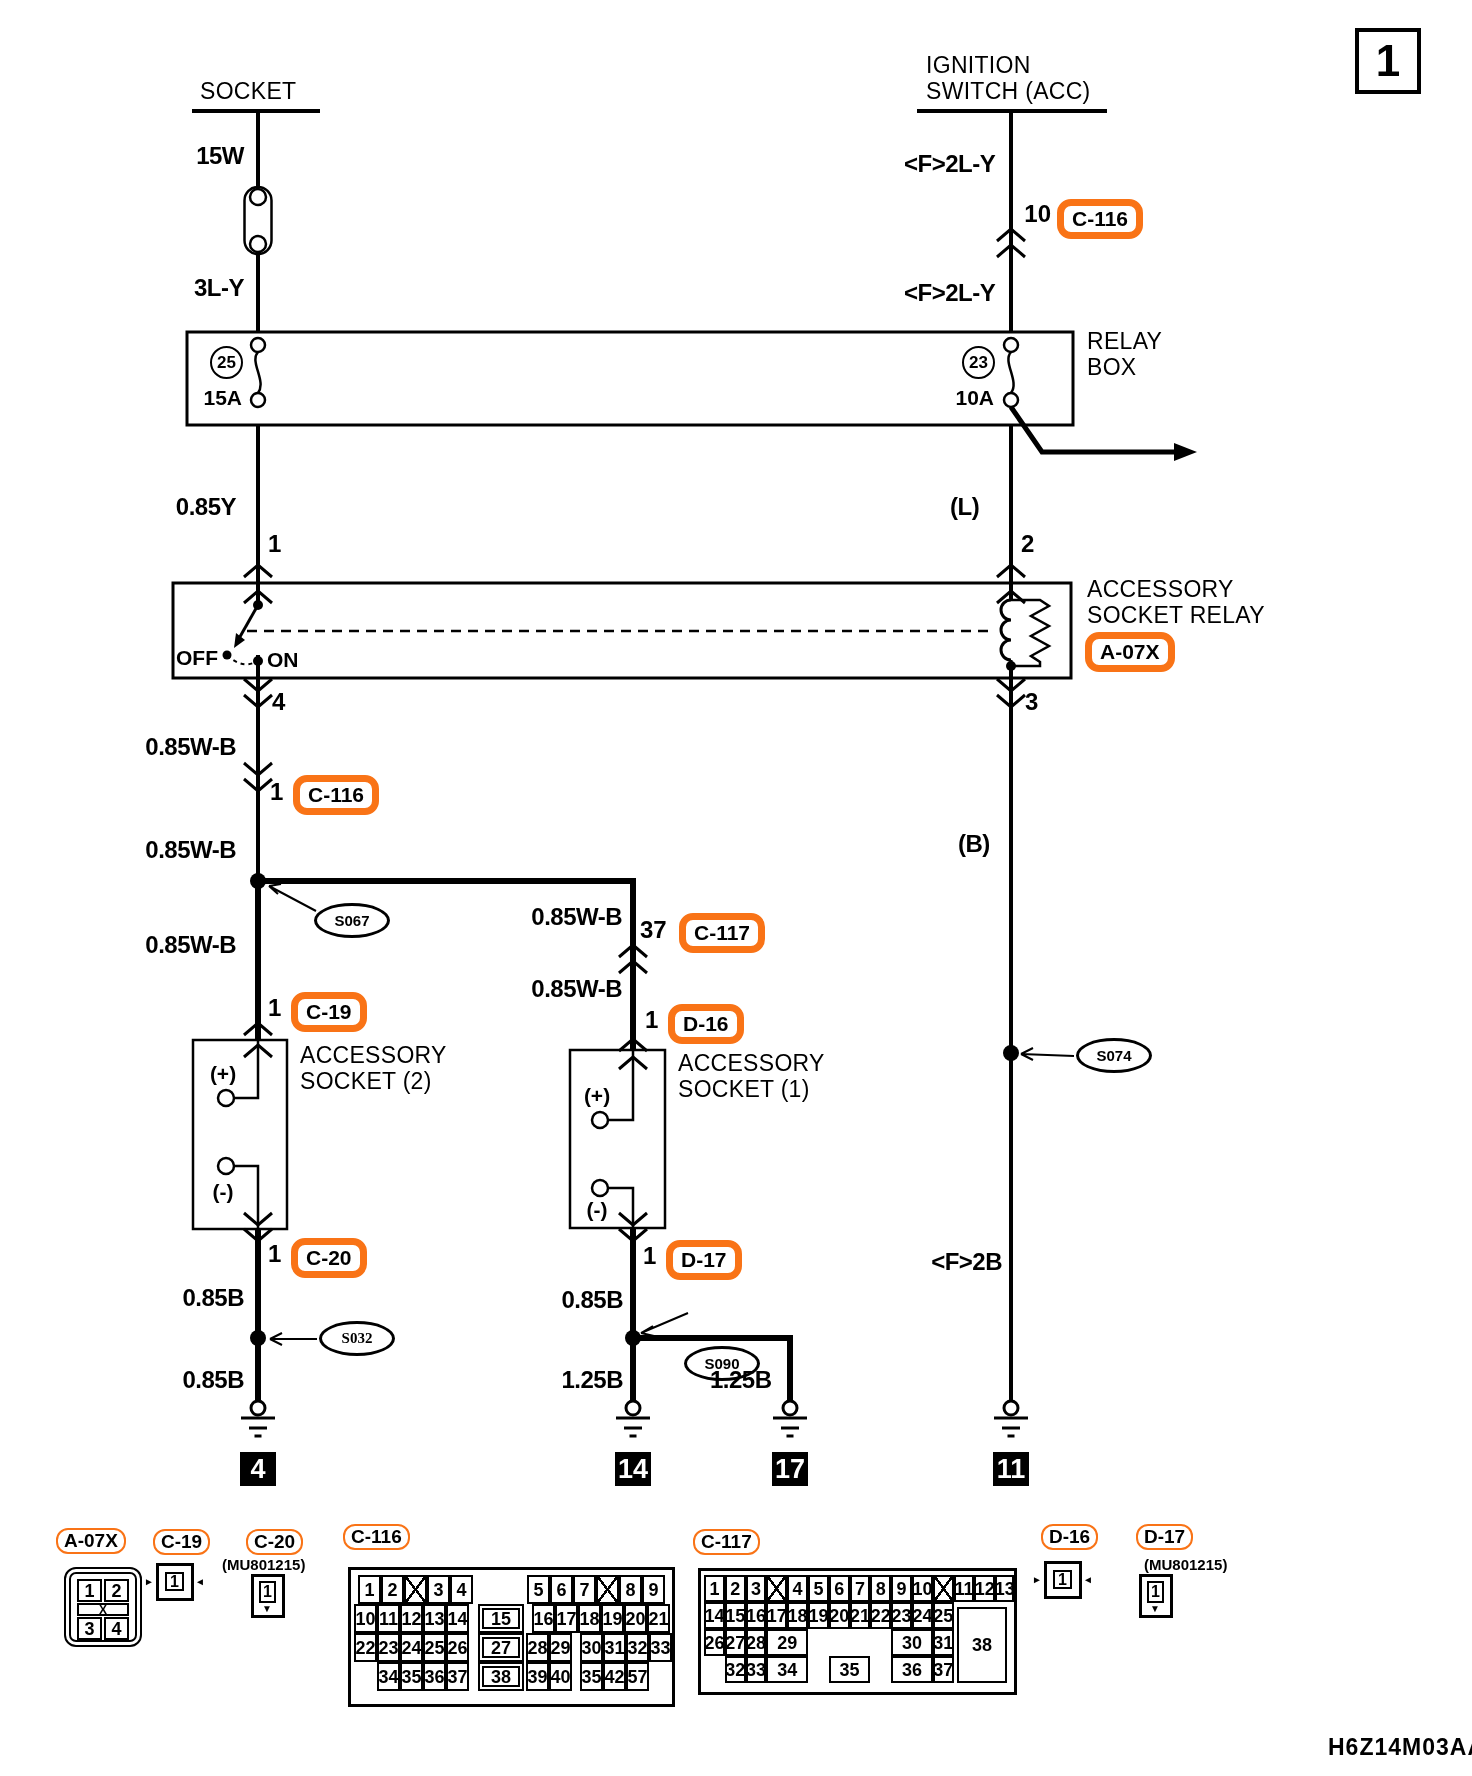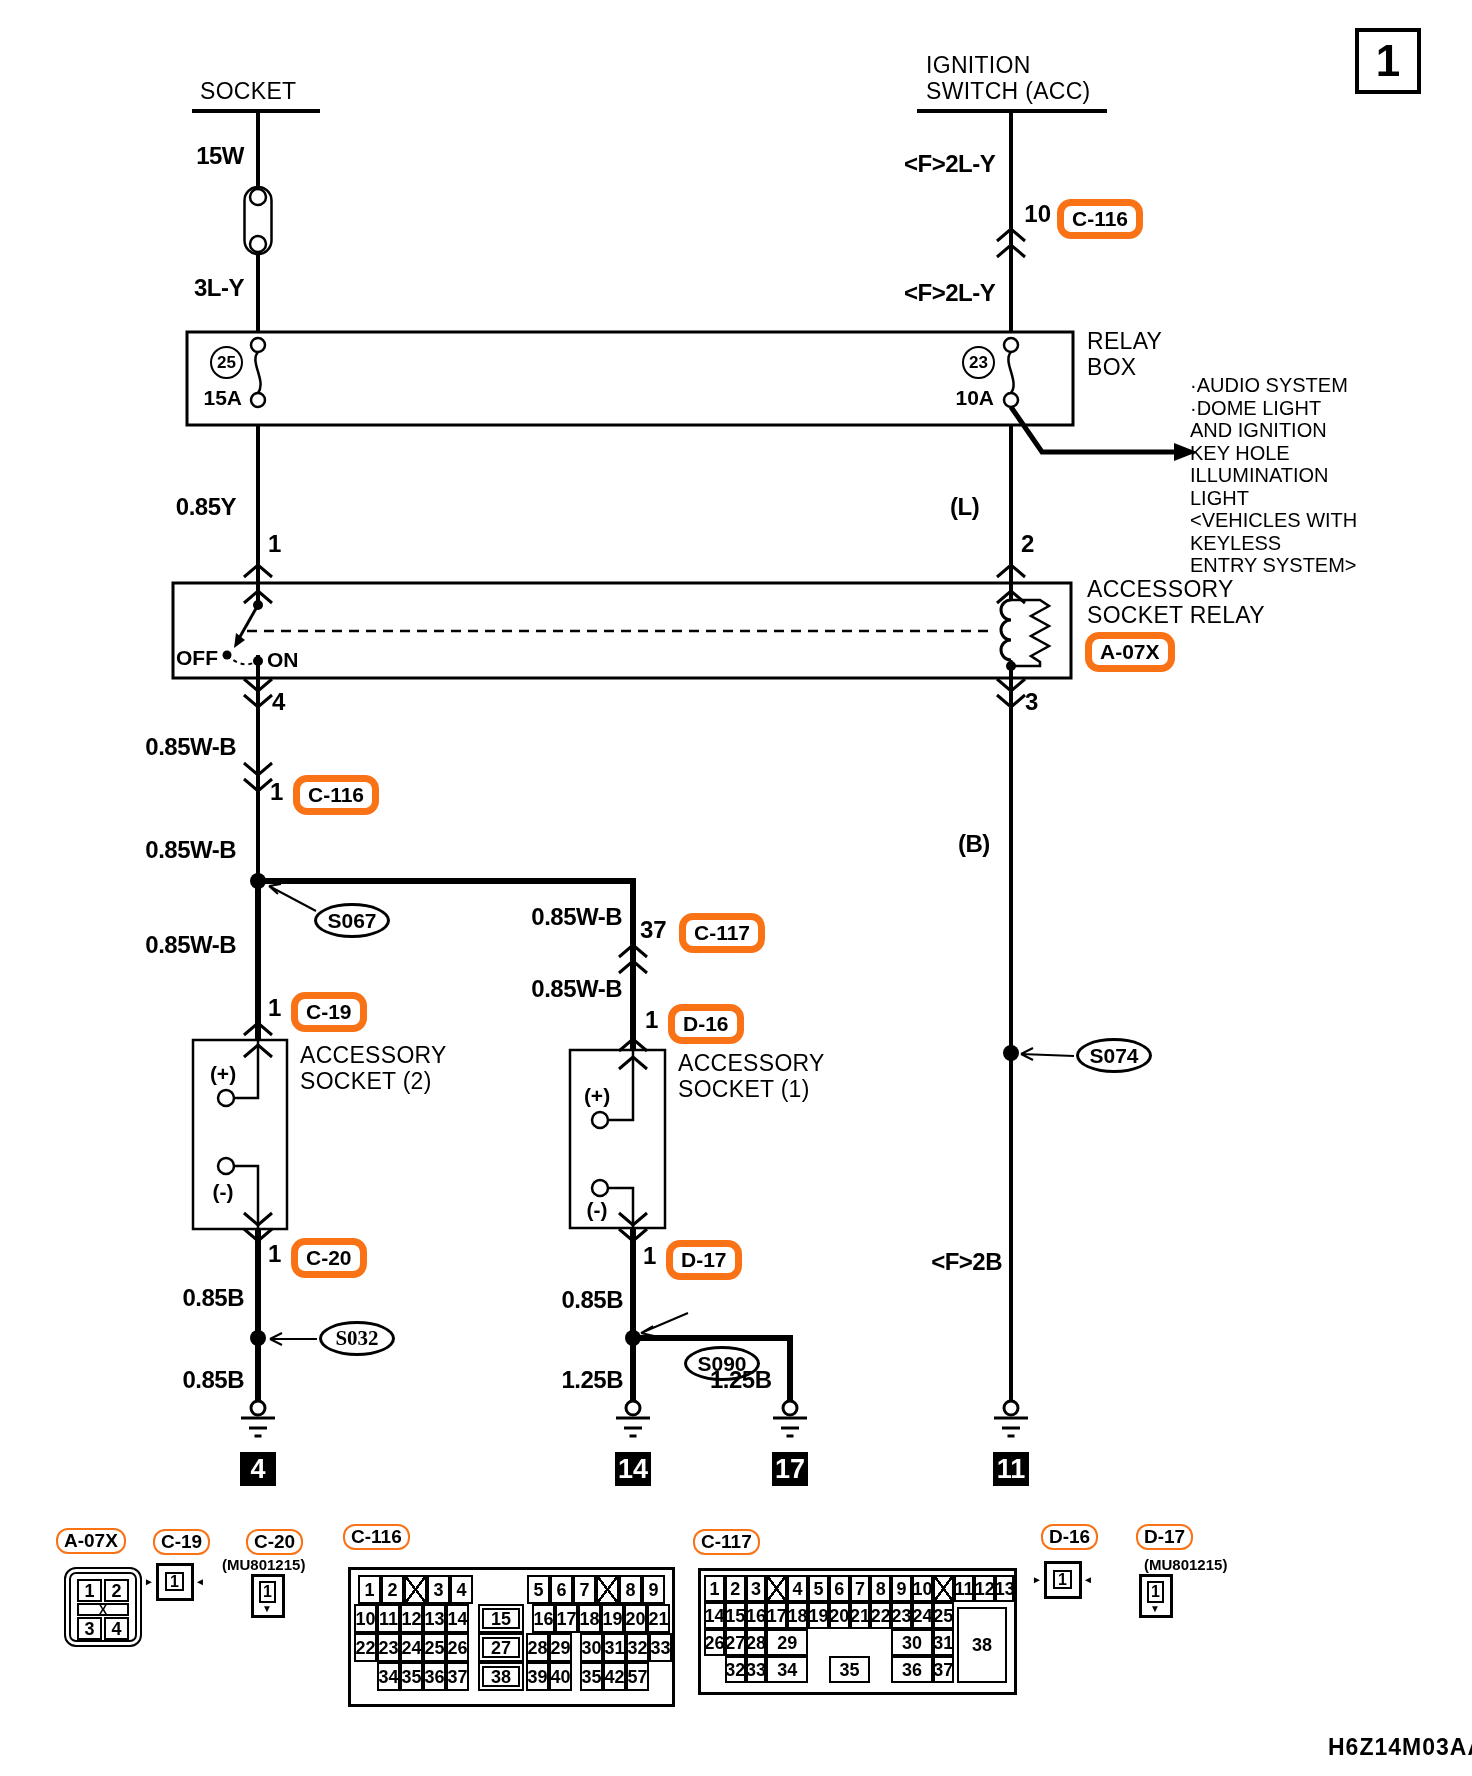--- a/index.html
+++ b/index.html
@@ -13,21 +13,21 @@
   .pin{font-size:24px;font-weight:bold;}
   .pm{font-size:21px;font-weight:bold;}
   .ra{text-align:right;}
   .ctr{text-align:center;}
   .tag{border:7px solid #f97316;border-radius:14px;font-size:21px;font-weight:bold;
        padding:0 8px;line-height:26px;background:#fff;}
   .tag-sm{font-size:19px;line-height:22px;border-radius:12px;padding:0 6px;border-width:2.5px;}
   .circ{border:2.5px solid #000;border-radius:50%;width:33px;height:33px;display:flex;
         align-items:center;justify-content:center;font-size:17px;font-weight:bold;box-sizing:border-box;}
   .splice{border:3px solid #000;border-radius:50%;width:76px;height:35px;display:flex;
-        align-items:center;justify-content:center;font-size:21px;font-weight:bold;background:#fff;box-sizing:border-box;}
+        align-items:center;justify-content:center;font-size:15px;font-weight:bold;background:#fff;box-sizing:border-box;}
   .gbox{background:#000;color:#fff;width:36px;height:34px;display:flex;align-items:center;
         justify-content:center;font-size:27px;font-weight:bold;}
   .sheet{border:4px solid #000;width:66px;height:66px;display:flex;align-items:center;
         justify-content:center;font-size:44px;font-weight:bold;box-sizing:border-box;}
   .note{font-size:20px;line-height:22.5px;}
   .mu{font-size:15px;font-weight:bold;}
   .code{font-size:23px;font-weight:bold;letter-spacing:1px;}
   .pinout{position:absolute;border:3px solid #000;background:#fff;box-sizing:border-box;}
   .pinout-rounded{border:7px double #000;border-radius:12px;}
   .cell{position:absolute;border:2px solid #000;display:flex;align-items:center;justify-content:center;
@@ -187,29 +187,20 @@
   <div class="t pin ra" style="left:1023px;top:200px;width:28px;">10</div>
   <div class="t tag" style="left:1057px;top:199px;">C-116</div>
   <div class="t wl" style="left:904px;top:279px;">&lt;F&gt;2L-Y</div>
 
   <div class="t hdr pre" style="left:1087px;top:328px;">RELAY
 BOX</div>
   <div class="t circ" style="left:210px;top:346px;">25</div>
   <div class="t pm ra" style="left:186px;top:386px;width:56px;">15A</div>
   <div class="t circ" style="left:962px;top:346px;">23</div>
   <div class="t pm ra" style="left:938px;top:386px;width:56px;">10A</div>
-  <div class="t note pre" style="left:1190px;top:374px;">·AUDIO SYSTEM
-·DOME LIGHT
-AND IGNITION
-KEY HOLE
-ILLUMINATION
-LIGHT
-&lt;VEHICLES WITH
-KEYLESS
-ENTRY SYSTEM&gt;</div>
 
   <div class="t wl ra" style="left:148px;top:493px;width:88px;">0.85Y</div>
   <div class="t wl" style="left:950px;top:493px;">(L)</div>
   <div class="t pin" style="left:268px;top:530px;">1</div>
   <div class="t pin" style="left:1021px;top:530px;">2</div>
 
   <div class="t hdr pre" style="left:1087px;top:576px;">ACCESSORY
 SOCKET RELAY</div>
   <div class="t tag" style="left:1085px;top:632px;">A-07X</div>
   <div class="t pm ra" style="left:160px;top:646px;width:58px;">OFF</div>

